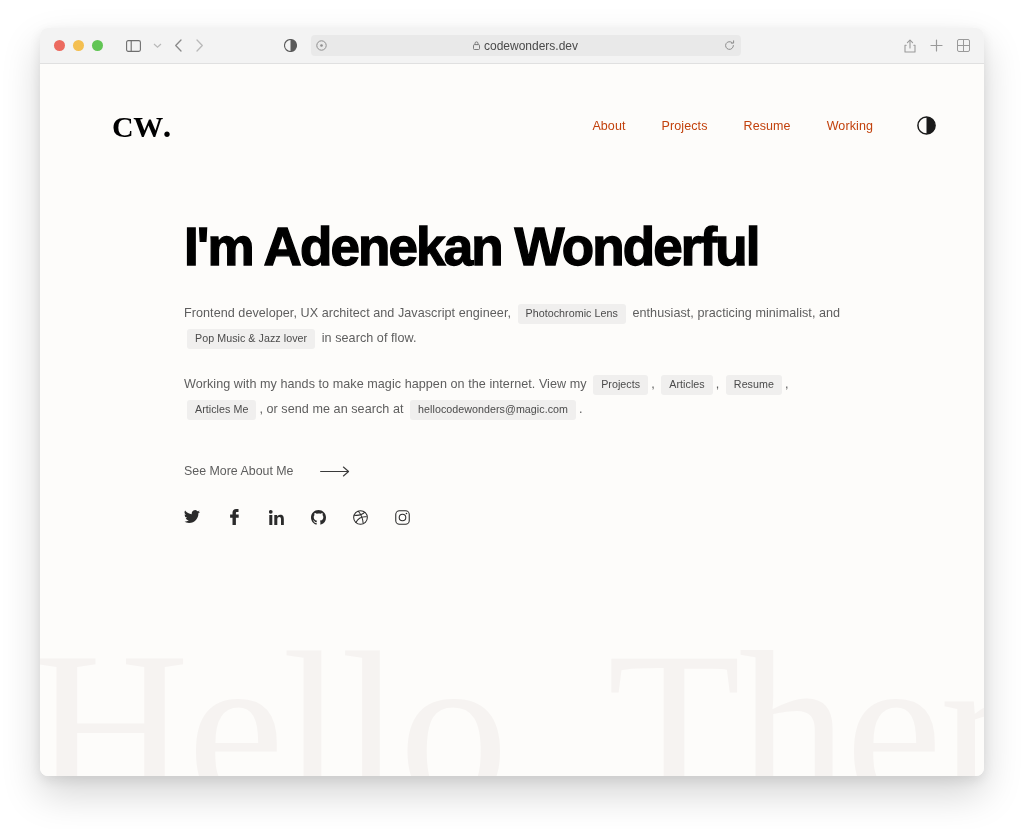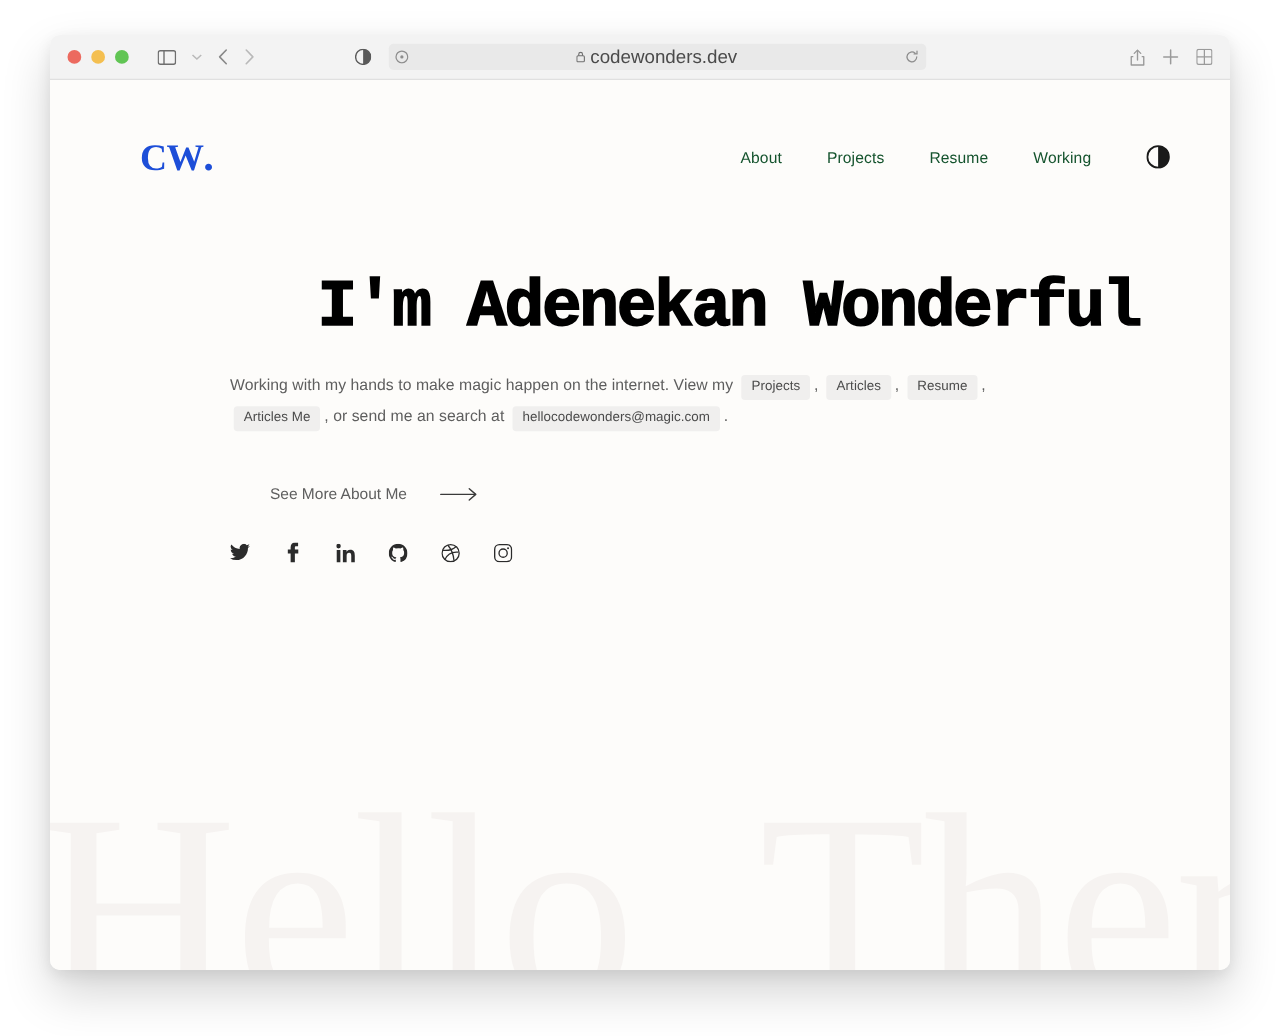--- a/index.html
+++ b/index.html
@@ -65,21 +65,21 @@
     background: #e9e9e9;
     border-radius: 4px;
     display: flex;
     align-items: center;
     justify-content: center;
     position: relative;
     pointer-events: auto;
   }
   .url-left-ic { position: absolute; left: 5px; color: #8d8d8d; }
   .url-text {
-    font-size: 15px;
+    font-size: 12px;
     color: #4a4a4a;
     display: flex;
     align-items: center;
     gap: 4px;
   }
   .lock { color: #6f6f6f; }
   .reload-ic { position: absolute; right: 6px; color: #8d8d8d; }
 
   .right-btns {
     margin-left: auto;
@@ -103,59 +103,58 @@
     align-items: center;
     padding: 0 48px 0 72px;
     position: relative;
     z-index: 3;
     margin-top: 30px;
   }
   .logo {
     font-family: "Liberation Serif", serif;
     font-size: 30px;
     font-weight: bold;
-    color: #1d4ed8;
+    color: #000000;
     letter-spacing: -0.5px;
     line-height: 1;
   }
   .logo .logo-dot { font-size: 34px; }
 
   .nav {
     margin-left: auto;
     display: flex;
     align-items: center;
     gap: 36px;
   }
   .nav-link {
     font-size: 12.5px;
-    color: #14532d;
+    color: #c2410c;
     text-decoration: none;
     letter-spacing: 0.1px;
   }
   .theme-toggle {
     margin-left: 8px;
     width: 19px; height: 19px;
     color: #1a1a1a;
     display: inline-flex;
   }
 
   
   .hero {
     position: relative;
     z-index: 3;
     padding: 62px 72px 0 144px;
   }
   .hero-title {
-    font-family: Liberation Mono, monospace;
+    font-family: Liberation Sans, sans-serif;
     font-size: 53px;
     font-weight: bold;
     letter-spacing: -1.9px;
     color: #000000;
     line-height: 1.05;
-    text-align: right;
     -webkit-text-stroke: 1.3px #000;
   }
 
   .hero-para {
     margin-top: 26px;
     font-size: 12.6px;
     line-height: 2.0;
     color: #5e5e5e;
     max-width: 660px;
     letter-spacing: 0.05px;
@@ -175,21 +174,21 @@
     white-space: nowrap;
   }
 
   .cta {
     margin-top: 42px;
     display: inline-flex;
     align-items: center;
     gap: 26px;
     text-decoration: none;
   }
-  .cta-text { font-size: 12.4px; color: #5e5e5e; margin-left: 32px; }
+  .cta-text { font-size: 12.4px; color: #5e5e5e; }
   .cta-arrow { color: #3a3a3a; display: inline-flex; }
 
   .socials {
     margin-top: 30px;
     display: flex;
     align-items: center;
     gap: 26px;
   }
   .social-ic {
     color: #2b2b2b;
@@ -328,20 +327,27 @@
             <circle cx="9.5" cy="9.5" r="8.6" fill="none" stroke="currentColor" stroke-width="1.5"></circle>
             <path d="M9.5 0.9 A8.6 8.6 0 0 1 9.5 18.1 Z" fill="currentColor"></path>
           </svg>
         </span>
       </nav>
     </header>
 
     <section class="hero">
       <h1 class="hero-title">I'm Adenekan Wonderful</h1>
 
+      <p class="hero-para">
+        <span>Frontend developer, UX architect and Javascript engineer,</span>
+        <span class="chip">Photochromic Lens</span>
+        <span>enthusiast, practicing minimalist, and</span>
+        <span class="chip">Pop Music &amp; Jazz lover</span>
+        <span>in search of flow.</span>
+      </p>
 
       <p class="hero-para second">
         <span>Working with my hands to make magic happen on the internet. View my</span>
         <span class="chip">Projects</span><span>,</span>
         <span class="chip">Articles</span><span>,</span>
         <span class="chip">Resume</span><span>,</span>
         <span class="chip">Articles Me</span><span>, or send me</span>
         <span>an search at</span>
         <span class="chip">hellocodewonders@magic.com</span><span>.</span>
       </p>

